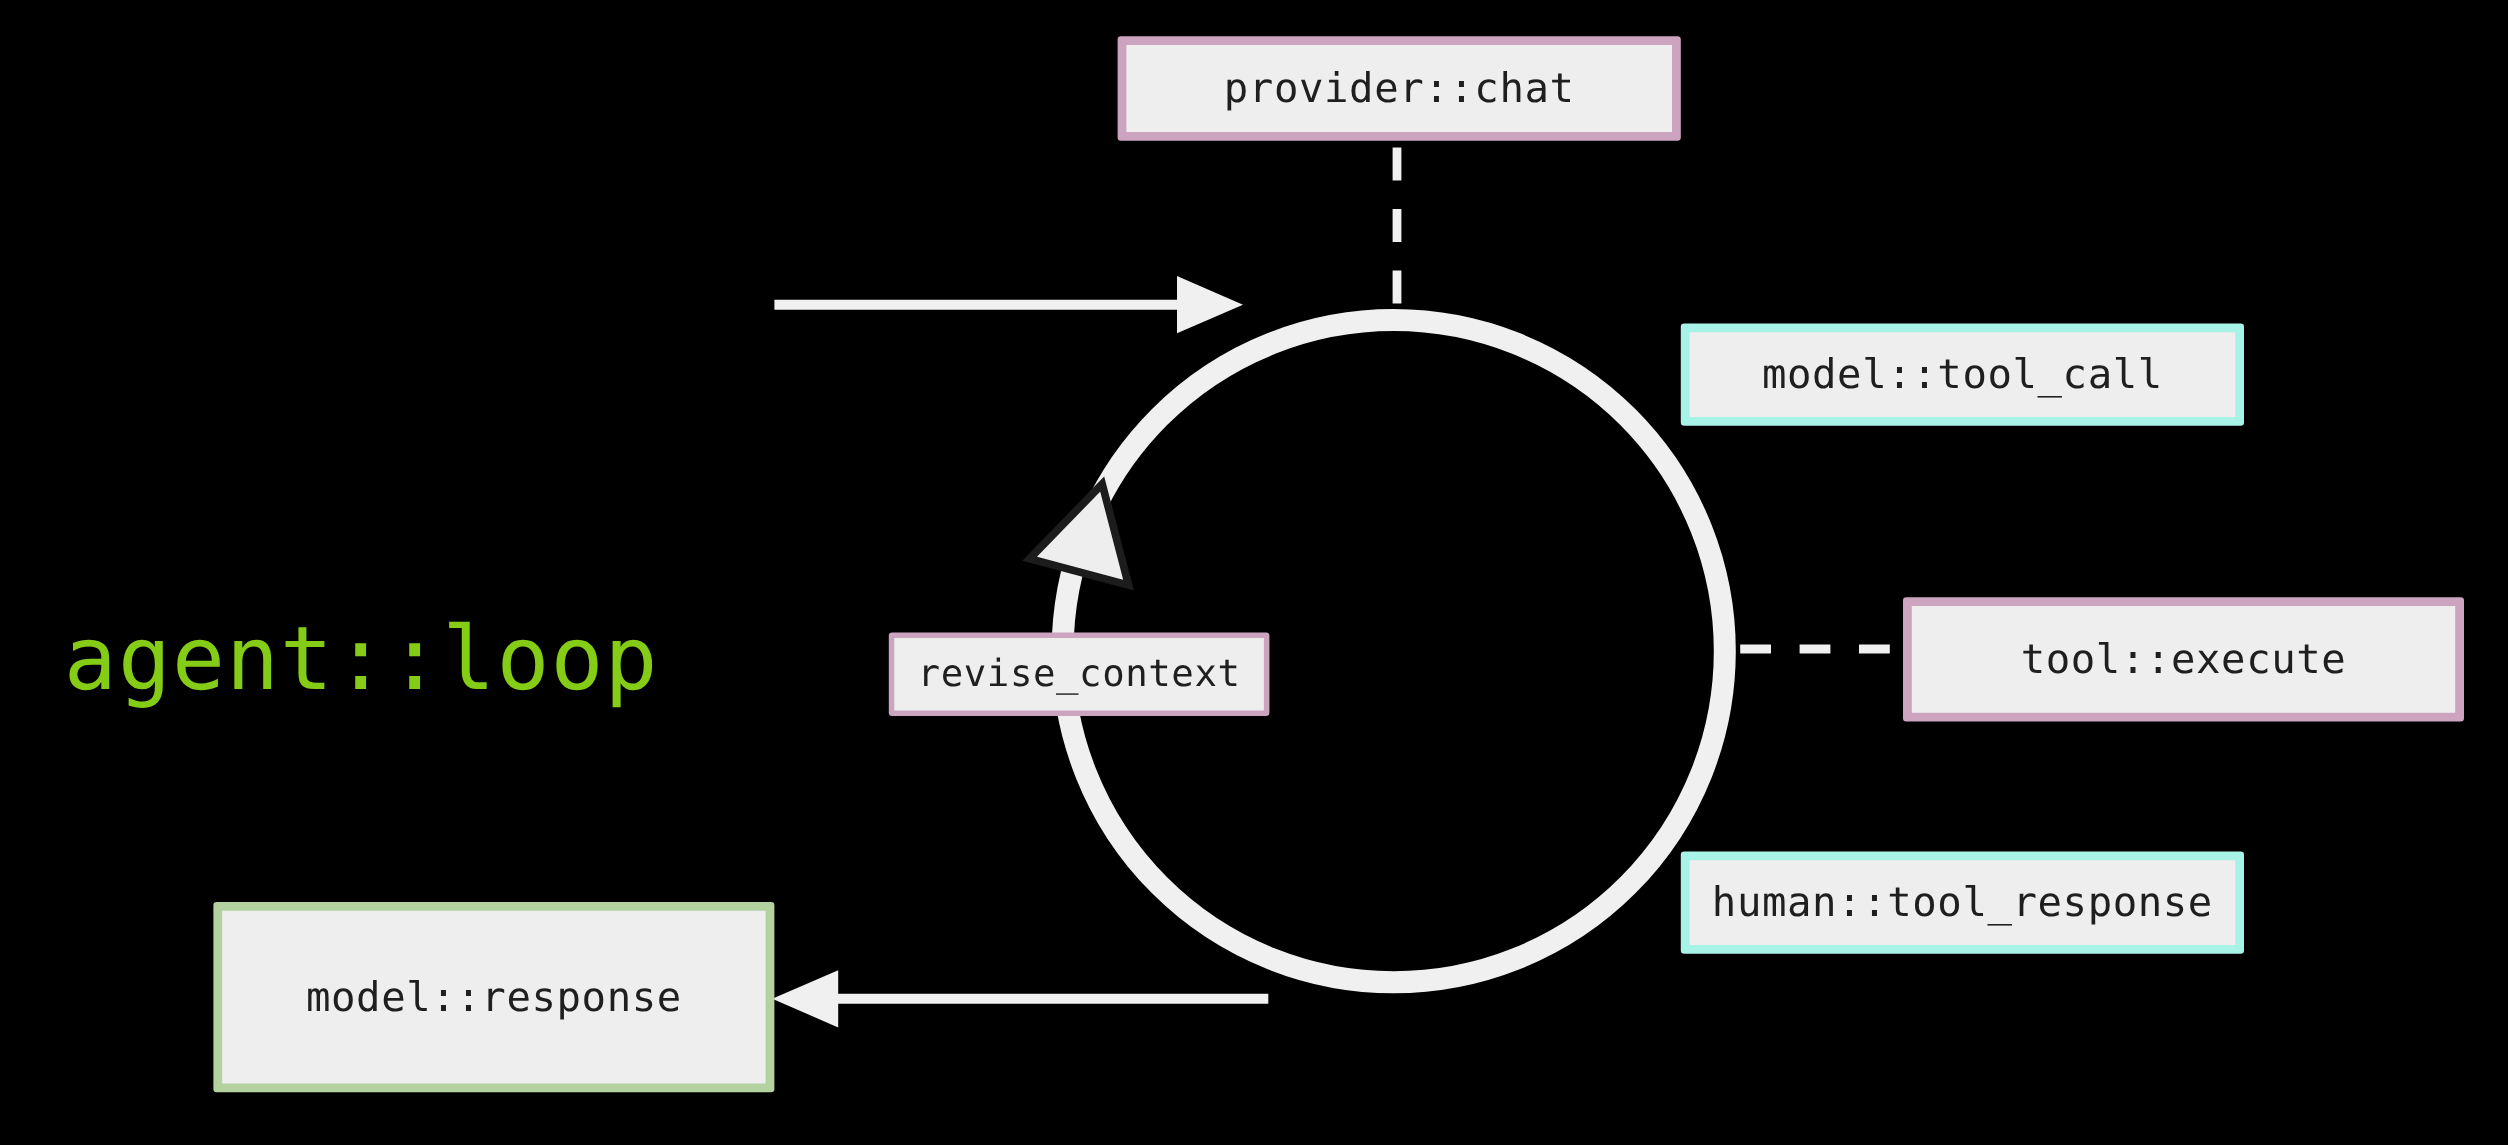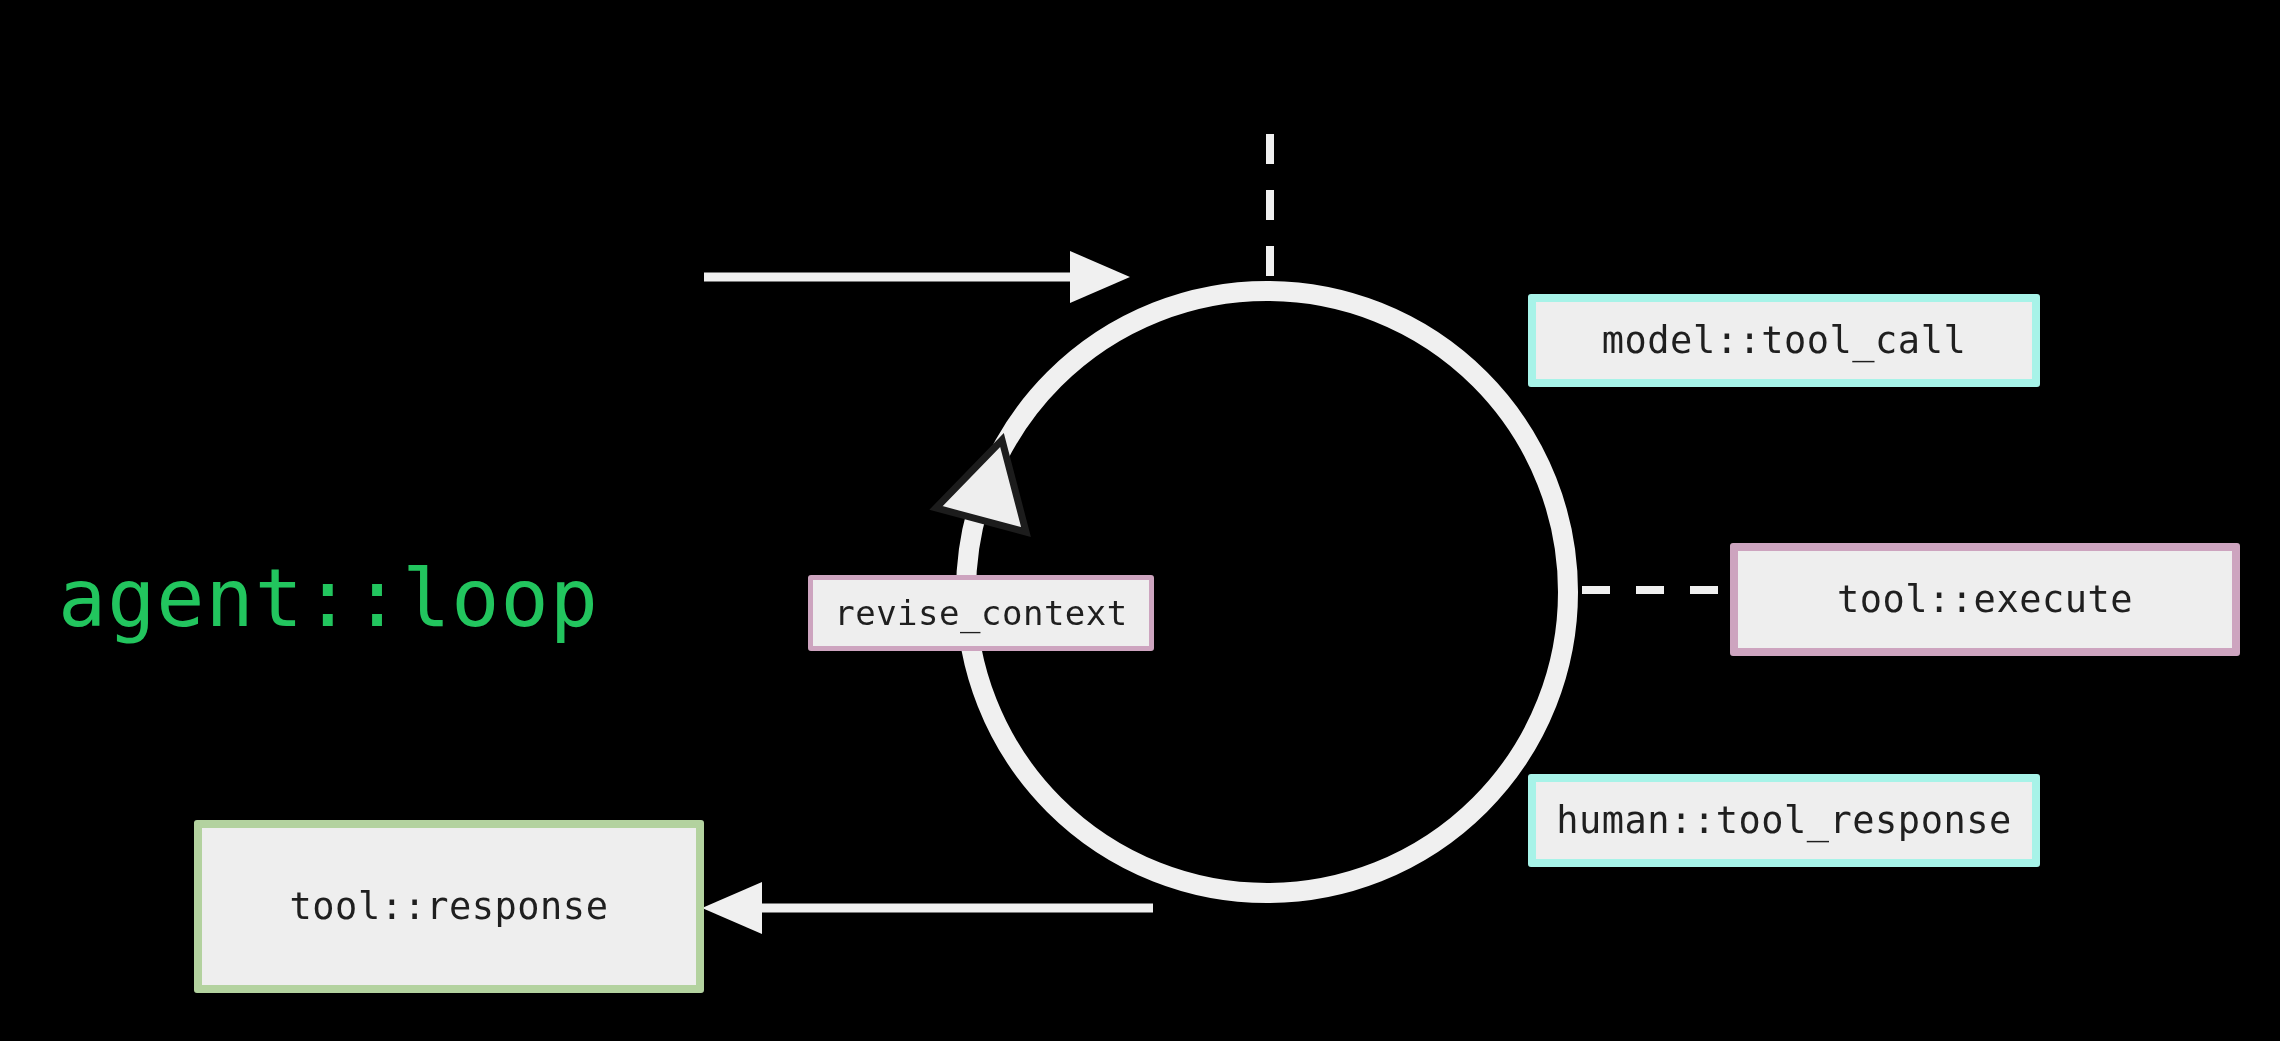--- a/index.html
+++ b/index.html
@@ -77,37 +77,40 @@
 
     <line class="line arrowline" x1="704" y1="277" x2="1074" y2="277"></line>
     <polygon class="arrowhead" points="1130,277 1070,251 1070,303"></polygon>
 
     <line class="line arrowline" x1="1153" y1="908" x2="758" y2="908"></line>
     <polygon class="arrowhead" points="702,908 762,882 762,934"></polygon>
 
     <polygon class="loop-tri" points="1002,440 936,508 1026,532"></polygon>
   </svg>
 
+  <div class="node node-provider-chat" style="border-color: rgb(205, 164, 191);">
+    <span>provider::chat</span>
+  </div>
 
 
   <div class="node node-model-tool-call" style="border-color: rgb(167, 243, 232);">
     <span>model::tool_call</span>
   </div>
 
   <div class="node node-tool-execute" style="border-color: rgb(205, 164, 191);">
     <span>tool::execute</span>
   </div>
 
   <div class="node node-human-tool-response" style="border-color: rgb(167, 243, 232);">
     <span>human::tool_response</span>
   </div>
 
   <div class="node node-model-response" style="border-color: rgb(179, 210, 159);">
-    <span>tool::response</span>
+    <span>model::response</span>
   </div>
 
   <div class="node node-revise-context" style="border-color: rgb(205, 164, 191);">
     <span>revise_context</span>
   </div>
 
-  <div class="diagram-title" style="color: #22c55e;">agent::loop</div>
+  <div class="diagram-title" style="color: #84cc16;">agent::loop</div>
 
 </div>
 
 </body></html>

